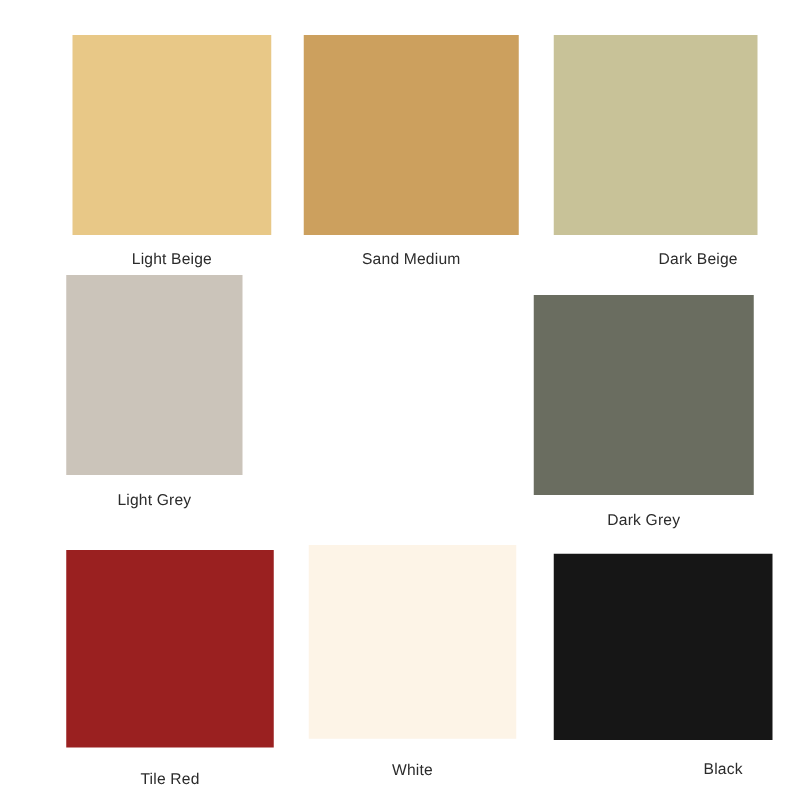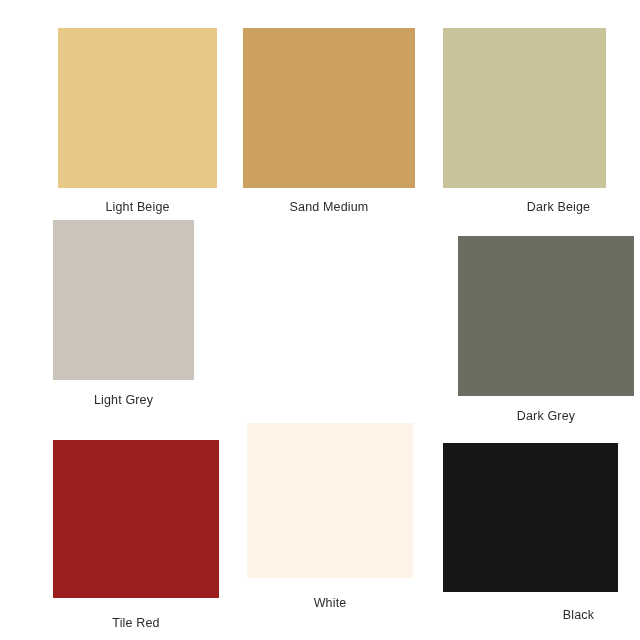--- a/index.html
+++ b/index.html
@@ -54,29 +54,29 @@
       <div class="swatch-label" style="top: 172px;">Sand Medium</div>
     </div>
     <div class="swatch-cell" style="left: 443px; top: 28px; width: 163px; height: 188px;">
       <div class="swatch-chip" title="Dark Beige" style="height: 160px; background: rgb(200, 194, 152);"></div>
       <div class="swatch-label" style="top: 172px; margin-left: 34px;">Dark Beige</div>
     </div>
     <div class="swatch-cell" style="left: 53px; top: 220px; width: 141px; height: 189px;">
       <div class="swatch-chip" title="Light Grey" style="height: 160px; background: rgb(203, 196, 186);"></div>
       <div class="swatch-label" style="top: 173px;">Light Grey</div>
     </div>
-    <div class="swatch-cell" style="left: 458px; top: 236px; width: 176px; height: 189px; text-align: center;">
+    <div class="swatch-cell" style="left: 427px; top: 236px; width: 176px; height: 189px; text-align: center;">
       <div class="swatch-chip" title="Dark Grey" style="height: 160px; background: rgb(106, 109, 96);"></div>
       <div class="swatch-label" style="top: 173px;">Dark Grey</div>
     </div>
     <div class="swatch-cell" style="left: 53px; top: 440px; width: 166px; height: 192px;">
       <div class="swatch-chip" title="Tile Red" style="height: 158px; background: rgb(154, 32, 32);"></div>
       <div class="swatch-label" style="top: 176px;">Tile Red</div>
     </div>
-    <div class="swatch-cell" style="left: 247px; top: 423px; width: 166px; height: 189px; text-align: center;">
+    <div class="swatch-cell" style="left: 247px; top: 436px; width: 166px; height: 189px; text-align: center;">
       <div class="swatch-chip" title="White" style="height: 155px; background: rgb(253, 244, 231);"></div>
       <div class="swatch-label" style="top: 173px;">White</div>
     </div>
     <div class="swatch-cell" style="left: 443px; top: 443px; width: 175px; height: 181px;">
       <div class="swatch-chip" title="Black" style="height: 149px; background: rgb(22, 22, 22);"></div>
       <div class="swatch-label" style="top: 165px; margin-left: 48px;">Black</div>
     </div>
   </div>
 
 </body></html>

